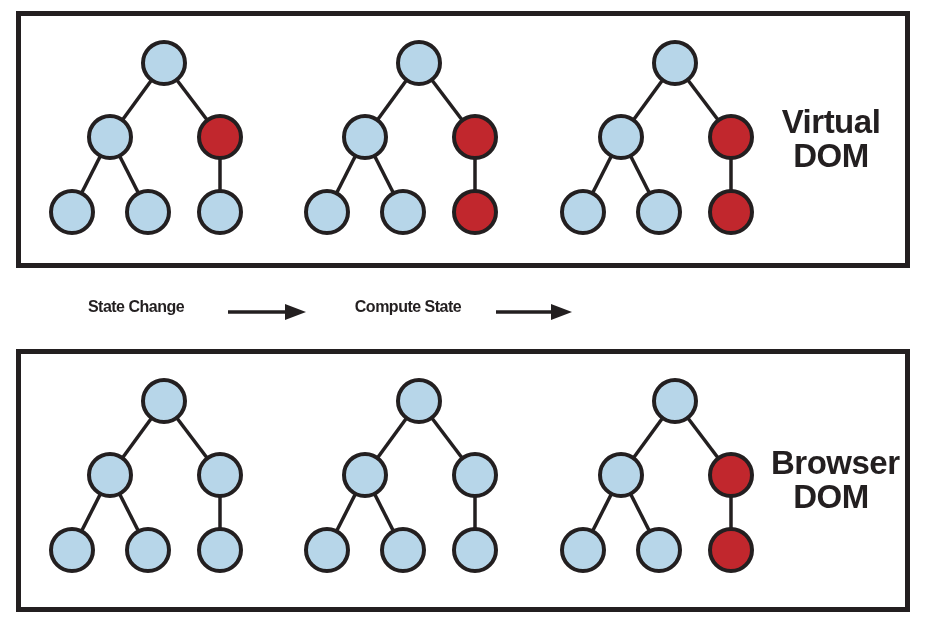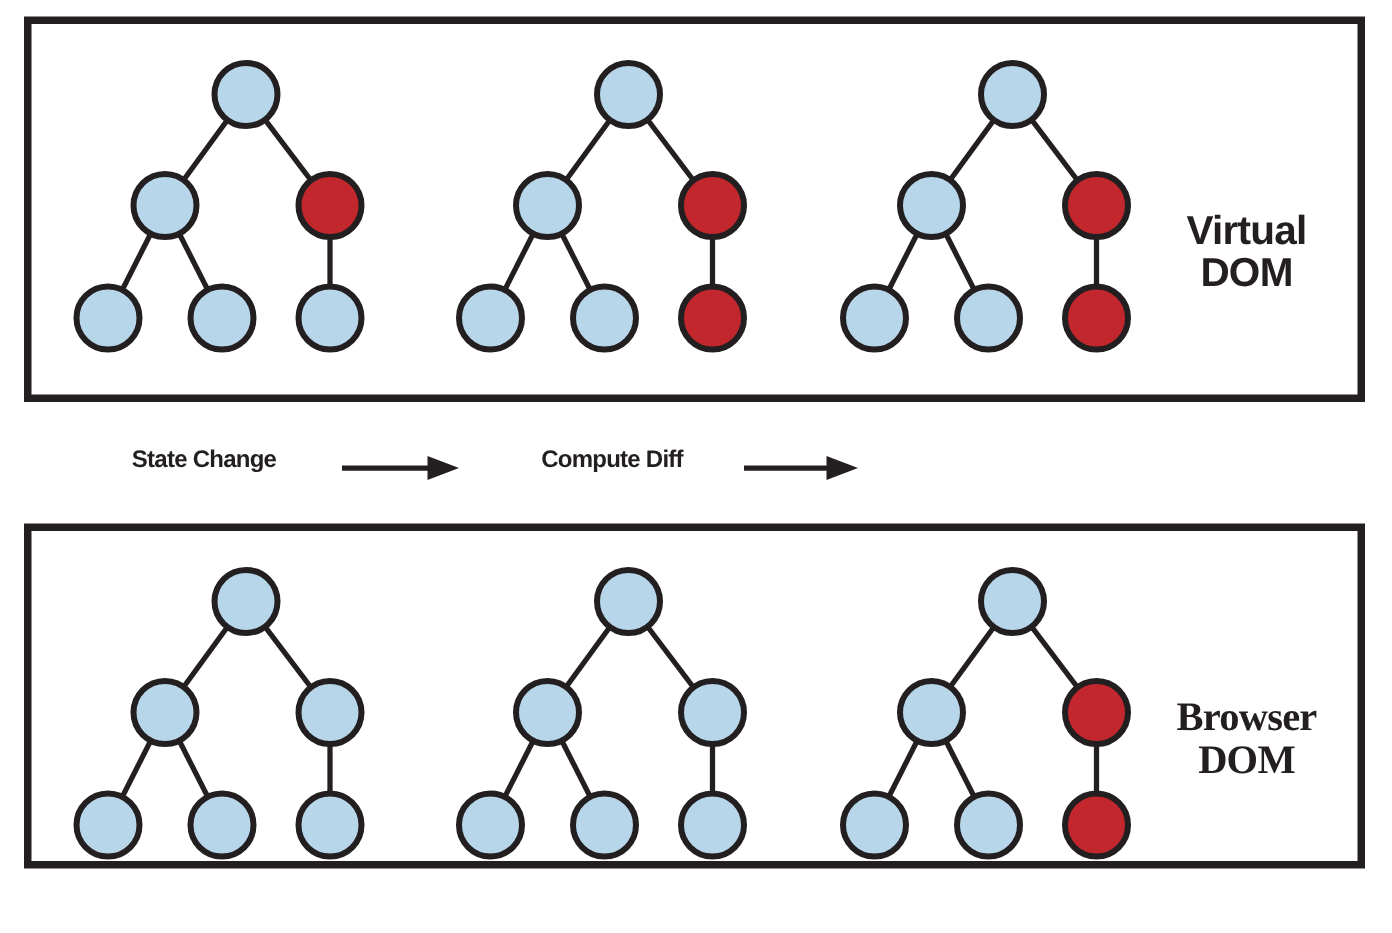--- a/index.html
+++ b/index.html
@@ -5,28 +5,28 @@
   html,body{margin:0;padding:0;background:#ffffff;}
   body{font-family:"Liberation Sans", sans-serif;}
   #stage{position:relative;width:928px;height:622px;background:var(--bg,#fff);overflow:hidden;}
 
   .panel{
     position:absolute;left:16px;width:894px;
     border:5px solid var(--stroke,#231f20);
     box-sizing:border-box;background:var(--bg,#fff);
   }
   #panel-top{top:11px;height:257px;}
-  #panel-bottom{top:349px;height:230px;font-family:Liberation Serif, serif;}
+  #panel-bottom{top:349px;height:263px;}
   .trees{display:block;position:absolute;left:0;top:0;}
 
   .panel-label{
     position:absolute;right:14px;top:50%;transform:translateY(-50%);
     width:120px;text-align:center;
-    font-weight:700;font-size:27px;line-height:1.06;
-    letter-spacing:-0.5px;color:var(--stroke,#231f20);margin-top:28px;
+    font-weight:700;font-size:33px;line-height:1.06;
+    letter-spacing:-0.5px;color:var(--stroke,#231f20);
   }
 
   .flow{position:absolute;left:0;top:288px;width:928px;height:46px;color:var(--stroke,#231f20);}
   .flow-step{
     position:absolute;top:2px;text-align:center;
     font-size:16px;font-weight:700;letter-spacing:-0.5px;line-height:34px;
     white-space:nowrap;
   }
   .arrow{position:absolute;top:13px;}
 </style>
@@ -76,21 +76,21 @@
       <div>DOM</div>
     </div>
   </div>
 
   <div class="flow">
     <div class="flow-step" style="left:61px;width:150px">State Change</div>
     <svg class="arrow" style="left:228px" width="78" height="22" viewBox="0 0 78 22">
       <line x1="0" y1="11" x2="60" y2="11" stroke="currentColor" stroke-width="3.5"></line>
       <polygon points="57,3 78,11 57,19" fill="currentColor"></polygon>
     </svg>
-    <div class="flow-step" style="left:336px;width:144px">Compute Diff</div>
+    <div class="flow-step" style="left:336px;width:144px">Compute State</div>
     <svg class="arrow" style="left:496px" width="76" height="22" viewBox="0 0 76 22">
       <line x1="0" y1="11" x2="58" y2="11" stroke="currentColor" stroke-width="3.5"></line>
       <polygon points="55,3 76,11 55,19" fill="currentColor"></polygon>
     </svg>
   </div>
 
   <div class="panel" id="panel-bottom">
     <svg class="trees" width="884" height="253" viewBox="0 0 884 253">
         <line x1="143" y1="47" x2="89" y2="121" stroke="#231f20" stroke-width="3.5"></line>
         <line x1="143" y1="47" x2="199" y2="121" stroke="#231f20" stroke-width="3.5"></line>

